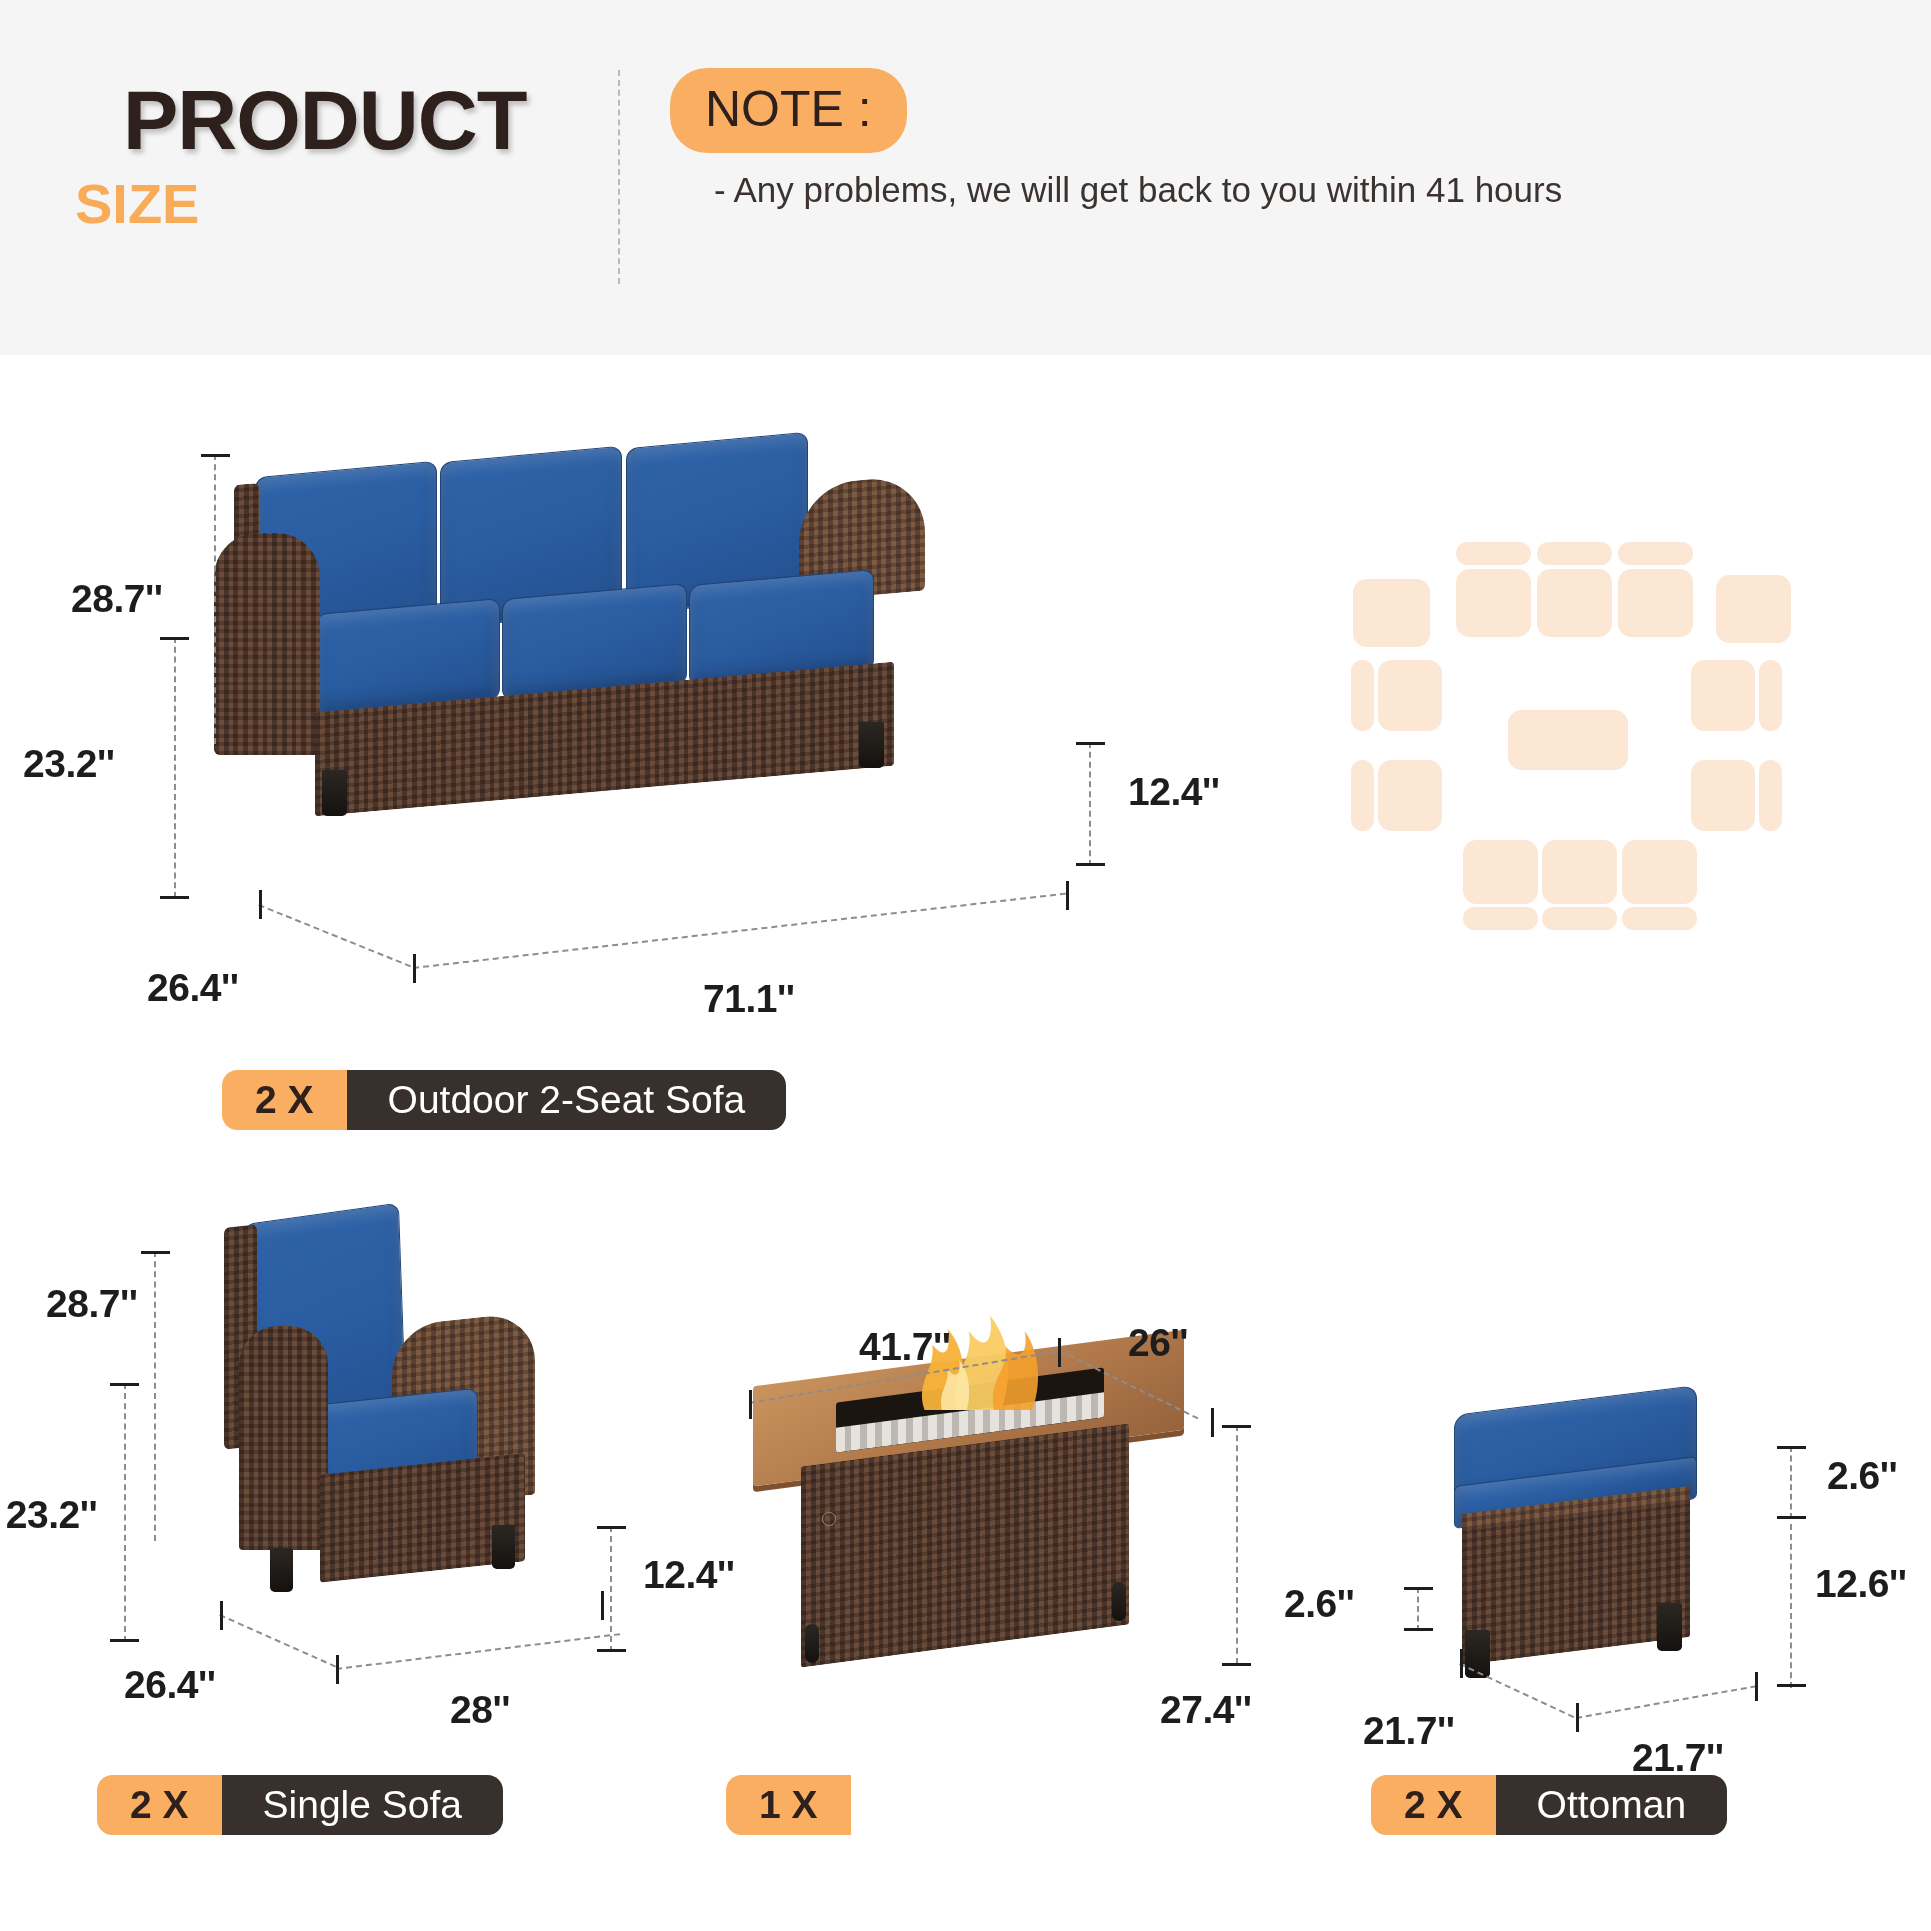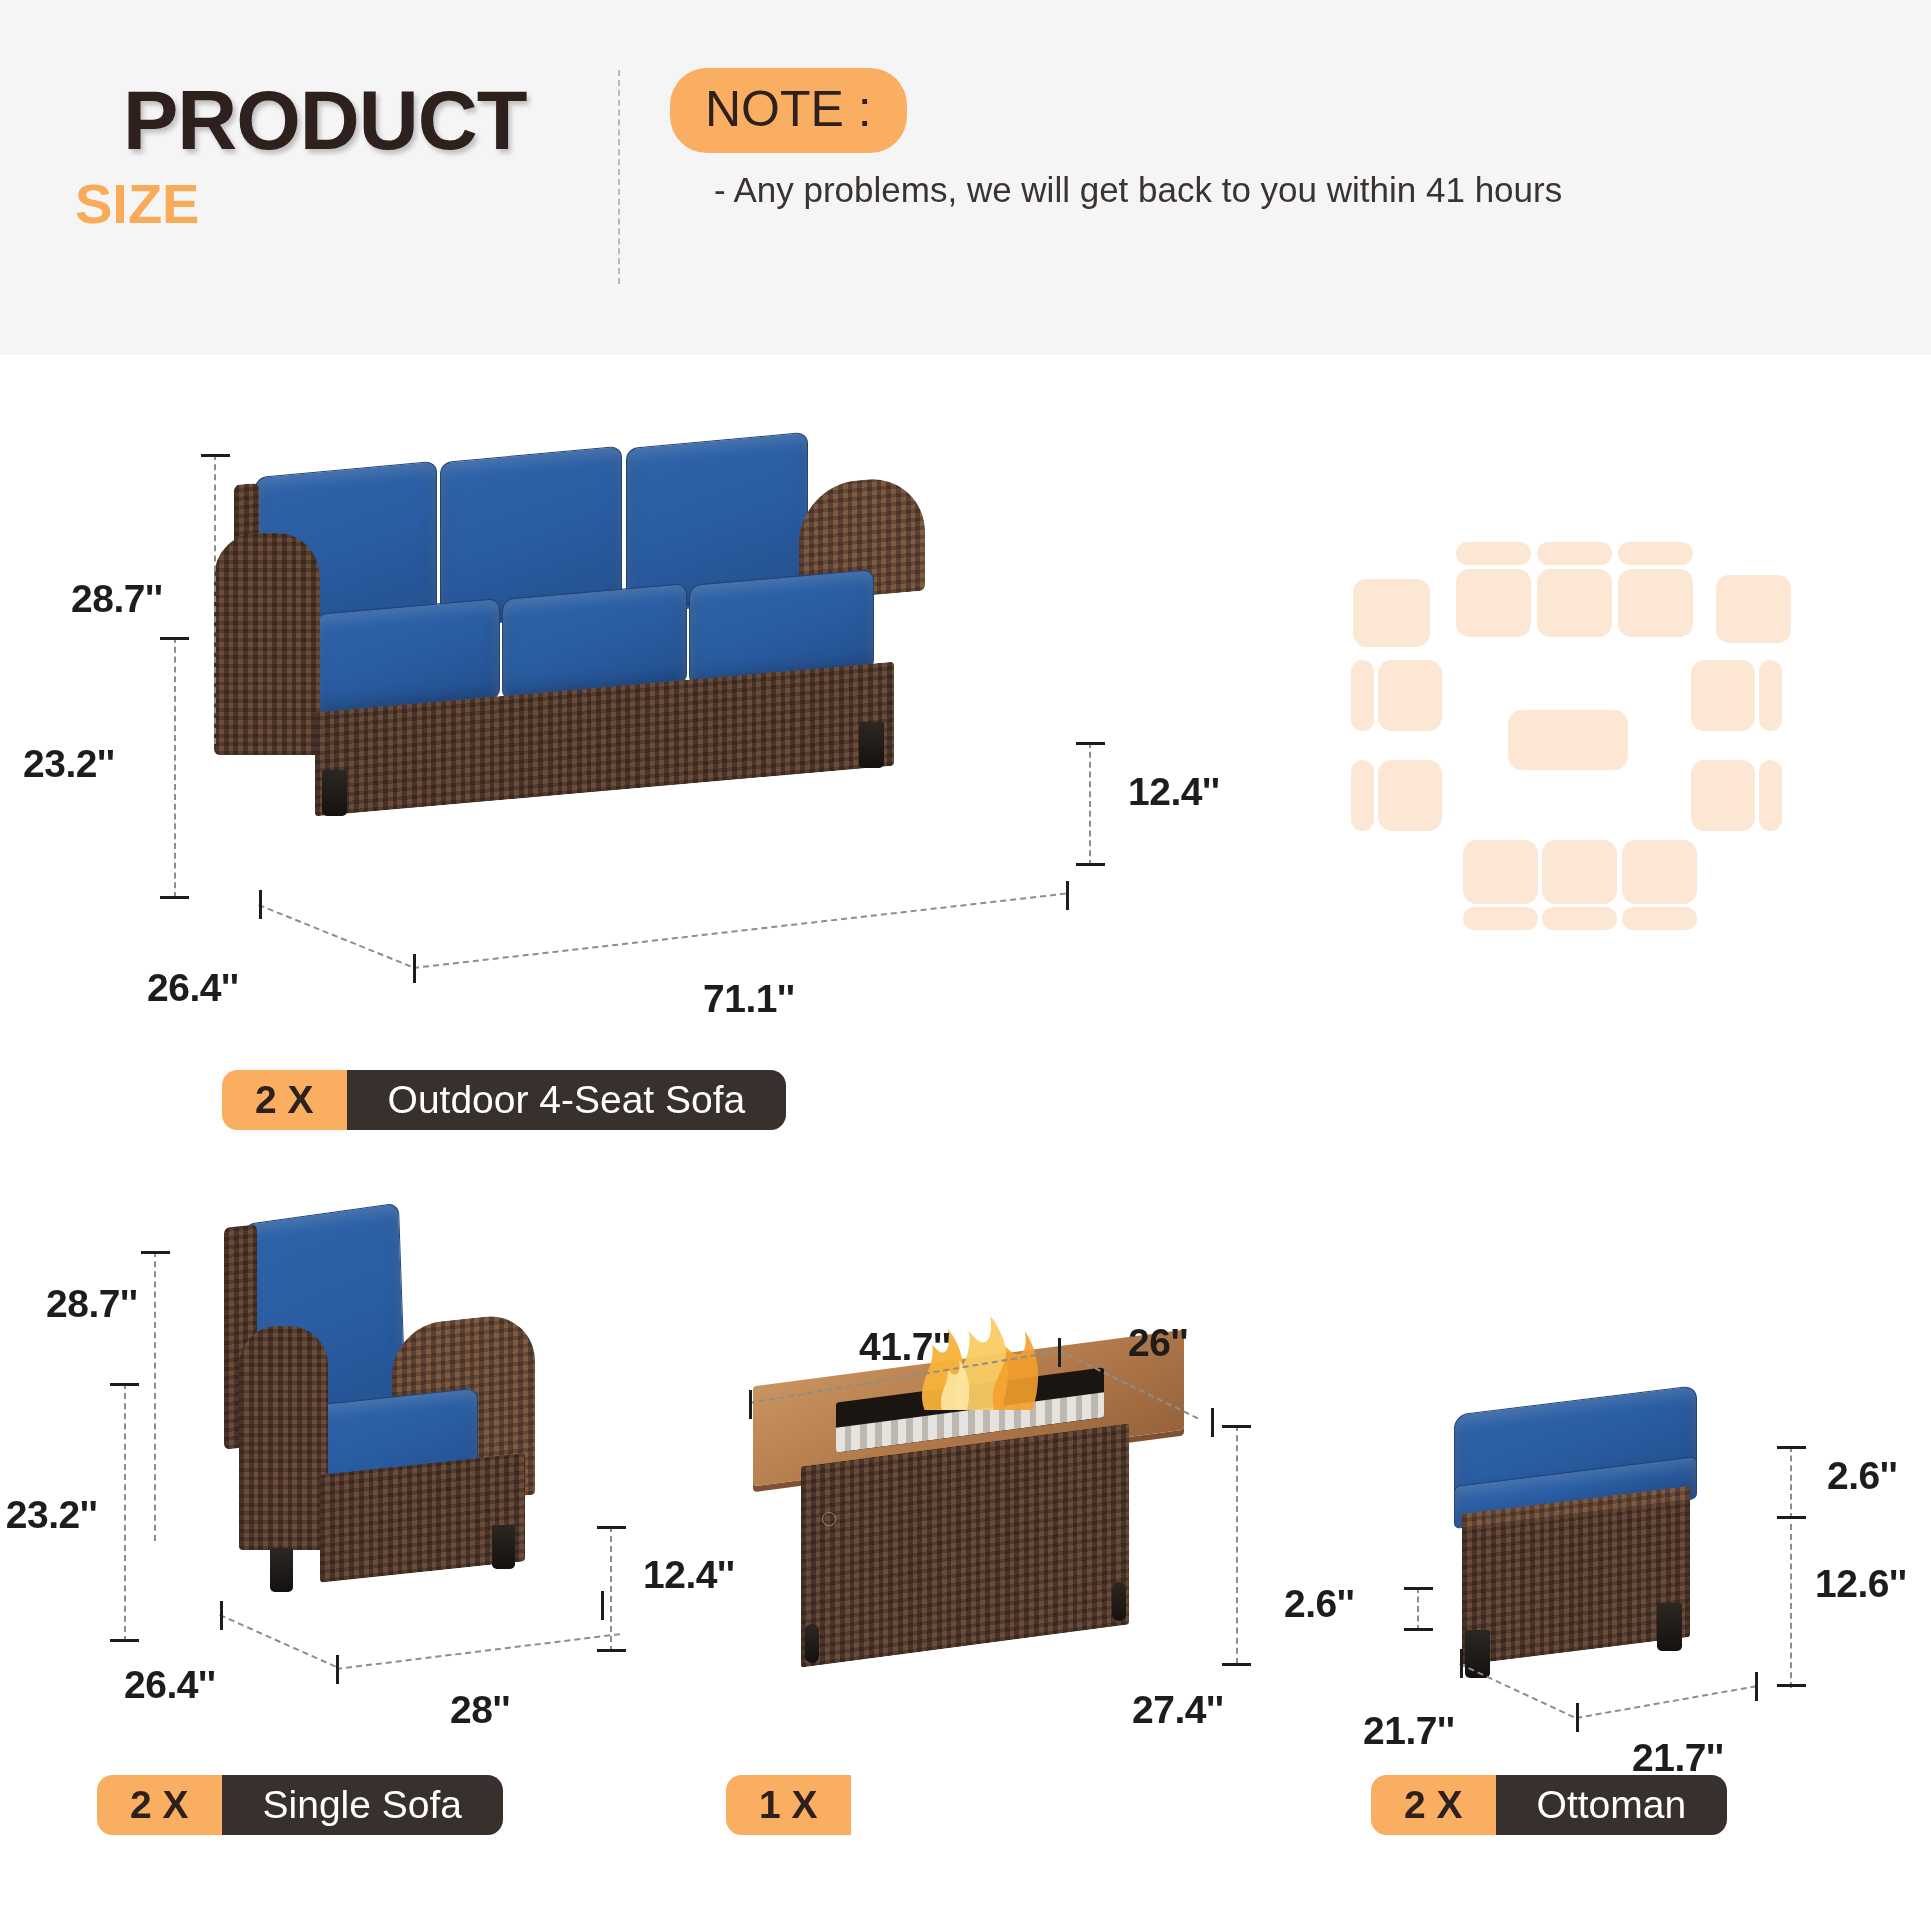--- a/index.html
+++ b/index.html
@@ -126,21 +126,21 @@
   <div class="dline" style="left:259px;top:904px;width:164px;transform:rotate(22deg);"></div>
   <div class="dline" style="left:413px;top:967px;width:657px;transform:rotate(-6.5deg);"></div>
   <div class="tick-v" style="left:259px;top:890px;"></div>
   <div class="tick-v" style="left:413px;top:954px;"></div>
   <div class="tick-v" style="left:1066px;top:881px;"></div>
   <div class="dimtxt" style="left:147px;top:966px;">26.4''</div>
   <div class="dimtxt" style="left:703px;top:977px;">71.1''</div>
 
   <div class="badge" style="left:222px;top:1070px;">
     <div class="qty">2 X</div>
-    <div class="nm">Outdoor 4-Seat Sofa</div>
+    <div class="nm">Outdoor 2-Seat Sofa</div>
   </div>
 </div>
 
 <div id="plan">
 
   <div class="plan-box" style="left:124px;top:21px;width:75px;height:23px;border-radius:11.6px;"></div>
   <div class="plan-box" style="left:205px;top:21px;width:75px;height:23px;border-radius:11.6px;"></div>
   <div class="plan-box" style="left:286px;top:21px;width:75px;height:23px;border-radius:11.6px;"></div>
   <div class="plan-box" style="left:124px;top:48px;width:75px;height:68px;"></div>
   <div class="plan-box" style="left:205px;top:48px;width:75px;height:68px;"></div>
@@ -253,21 +253,21 @@
   <div class="dline" style="left:1060px;top:1350px;width:154px;transform:rotate(26deg);"></div>
   <div class="tick-v" style="left:749px;top:1390px;"></div>
   <div class="tick-v" style="left:1058px;top:1338px;"></div>
   <div class="tick-v" style="left:1211px;top:1408px;"></div>
   <div class="dimtxt" style="left:859px;top:1325px;">41.7''</div>
   <div class="dimtxt" style="left:1128px;top:1321px;">26''</div>
 
   <div class="vline" style="left:1236px;top:1425px;height:239px;"></div>
   <div class="tick-h" style="left:1222px;top:1425px;"></div>
   <div class="tick-h" style="left:1222px;top:1663px;"></div>
-  <div class="dimtxt" style="left:1132px;top:1688px;">27.4''</div>
+  <div class="dimtxt" style="left:1160px;top:1688px;">27.4''</div>
 
   <div class="badge" style="left:726px;top:1775px;">
     <div class="qty">1 X</div>
   </div>
 </div>
 
 <div>
   <div id="ott-art">
 
     <div class="cushion" style="position:absolute;left:5.8px;top:0px;width:241px;height:89px;

